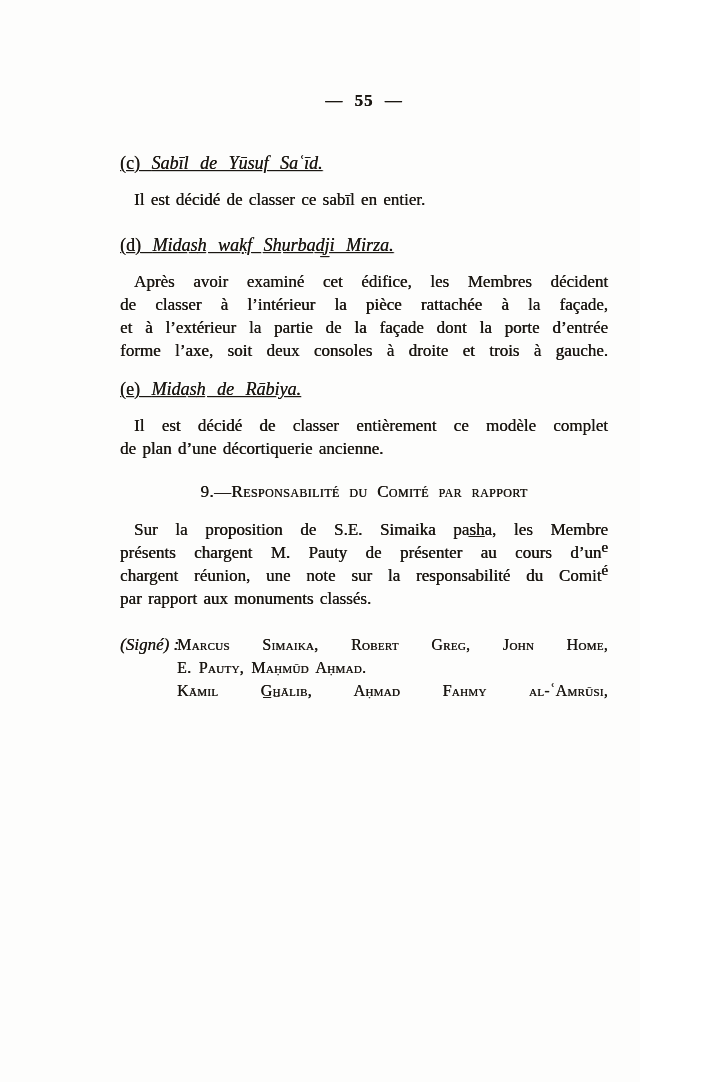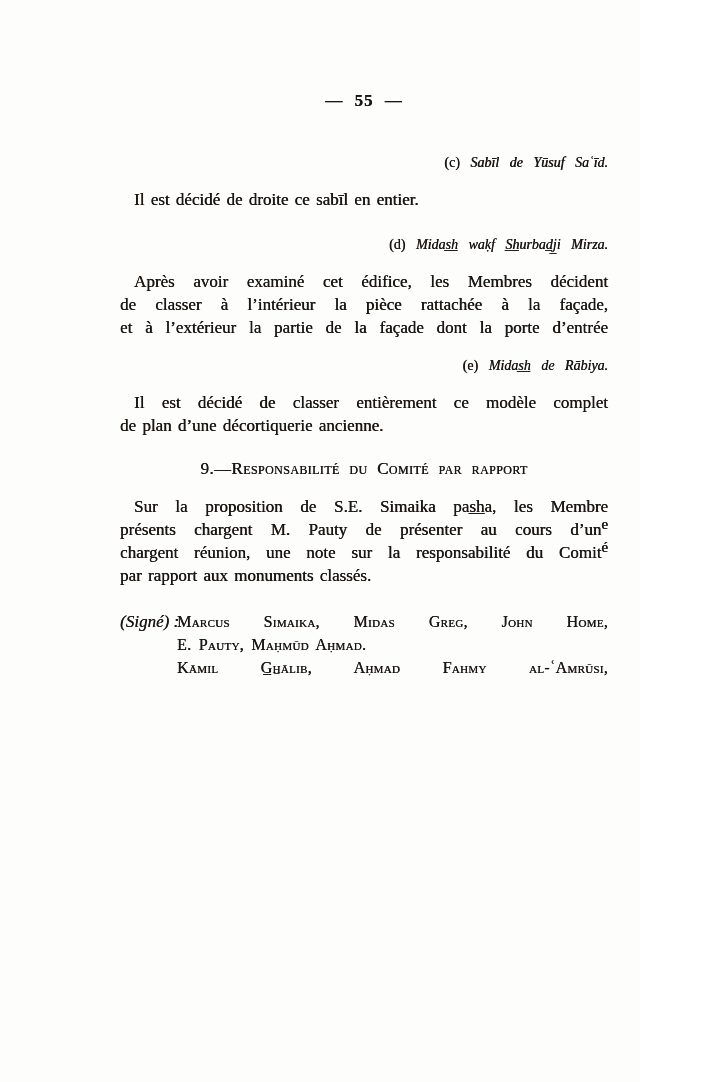--- a/index.html
+++ b/index.html
@@ -26,25 +26,26 @@
   }
   .pageno {
     text-align: center;
     font-size: 17px;
     line-height: 22px;
     font-weight: bold;
     letter-spacing: 1px;
     word-spacing: 6px;
   }
   .sec-h {
-    text-align: right;
-    font-size: 14px;
+    text-align: left;
+    font-size: 18px;
     line-height: 24px;
     word-spacing: 7px;
     white-space: nowrap;
+    text-decoration: underline;
   }
   .sec-h .h-title { font-style: italic; }
   .h-c { margin: 39px 0 13px; }
   .h-d { margin: 22px 0 13px; }
   .h-e { margin: 15px 0 13px; }
   .para {
     font-size: 17px;
     line-height: 23px;
     word-spacing: 2px;
   }
@@ -97,31 +98,32 @@
 <div class="page">
   <div class="content">
 
     <div class="pageno">— 55 —</div>
 
     <div class="sec-h h-c">
       <span class="h-label">(c)</span>
       <span class="h-title">Sabīl de Yūsuf Saʿīd.</span>
     </div>
     <div class="para">
-      <div class="line first left">Il est décidé de droite ce sabīl en entier.</div>
+      <div class="line first left">Il est décidé de classer ce sabīl en entier.</div>
     </div>
 
     <div class="sec-h h-d">
       <span class="h-label">(d)</span>
       <span class="h-title">Midas̲h̲ waḳf S̲h̲urbad̲j̲i Mirza.</span>
     </div>
     <div class="para">
       <div class="line first">Après avoir examiné cet édifice, les Membres décident</div>
       <div class="line">de classer à l’intérieur la pièce rattachée à la façade,</div>
       <div class="line">et à l’extérieur la partie de la façade dont la porte d’entrée</div>
+      <div class="line">forme l’axe, soit deux consoles à droite et trois à gauche.</div>
     </div>
 
     <div class="sec-h h-e">
       <span class="h-label">(e)</span>
       <span class="h-title">Midas̲h̲ de Rābiya.</span>
     </div>
     <div class="para">
       <div class="line first">Il est décidé de classer entièrement ce modèle complet</div>
       <div class="line left">de plan d’une décortiquerie ancienne.</div>
     </div>
@@ -133,20 +135,20 @@
     <div class="para">
       <div class="line first"><span>Sur la proposition de S.E. Simaika pas̲h̲a, les Membre</span><span class="raised"></span></div>
       <div class="line"><span>présents chargent M. Pauty de présenter au cours d’un</span><span class="raised">e</span></div>
       <div class="line"><span>chargent réunion, une note sur la responsabilité du Comit</span><span class="raised">é</span></div>
       <div class="line left"><span>par rapport aux monuments classés.</span><span class="raised"></span></div>
     </div>
 
     <div class="sig">
       <div class="sig-label">(Signé) :</div>
       <div class="sig-names">
-        <div class="line">Marcus Simaika, Midas Greg, John Home,</div>
+        <div class="line">Marcus Simaika, Robert Greg, John Home,</div>
         <div class="line left">E. Pauty, Maḥmūd Aḥmad.</div>
         <div class="line">Kāmil G̲h̲ālib, Aḥmad Fahmy al-ʿAmrūsi,</div>
       </div>
     </div>
 
   </div>
 </div>
 
 </body></html>

